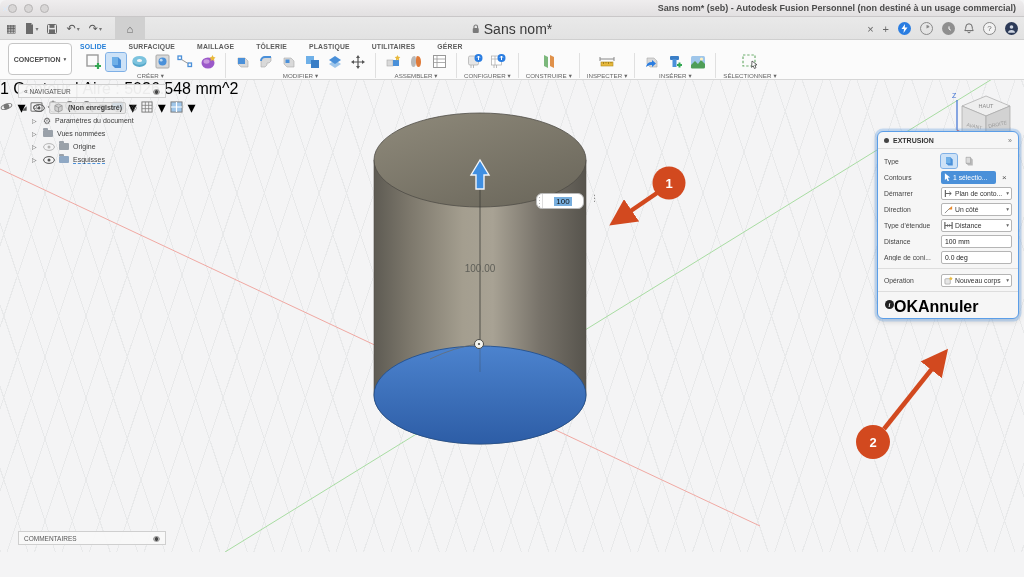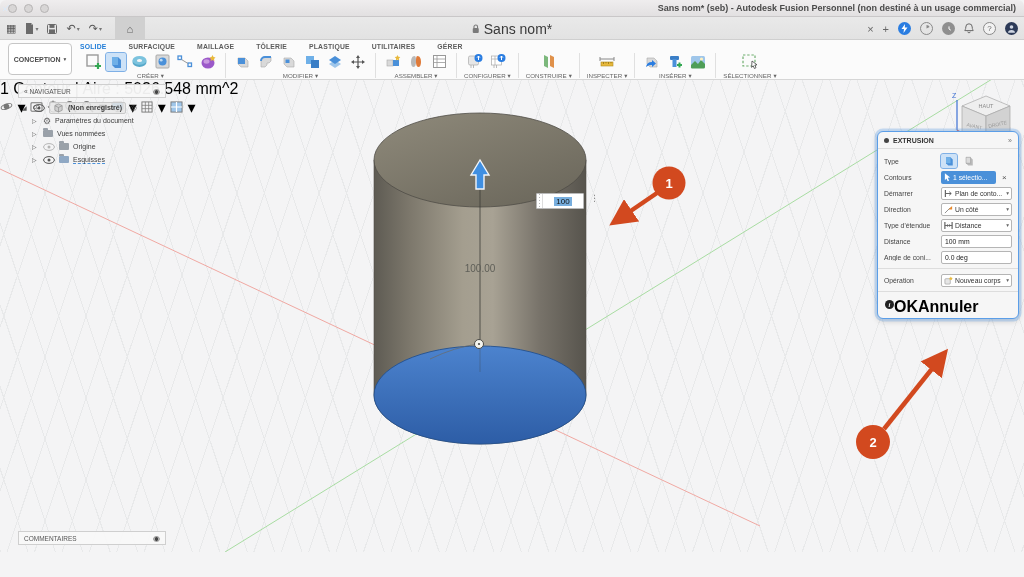--- a/index.html
+++ b/index.html
@@ -68,21 +68,21 @@
   .navrow .exp { font-size:6px; color:#555; width:7px; }
   .navrow.child { margin-left:10px; }
   .rootchip { display:flex; align-items:center; gap:4px; background:rgba(230,230,230,.85);
     border:1px solid #c9c9c9; border-radius:2px; padding:0 3px; height:12px; }
   .esq-label { border-bottom:1px dashed #4a90d9; }
   .folder { width:10px; height:7px; background:#9aa1a9; border-radius:1px; position:relative; }
   .folder:before { content:""; position:absolute; left:0; top:-2px; width:5px; height:2px; background:#9aa1a9; border-radius:1px 1px 0 0; }
 
   
   .dim-box { position:absolute; left:536px; top:113px; width:48px; height:16px; background:#fff;
-    border:1px solid #b9b9b9; border-radius:1px; display:flex; align-items:center; }
+    border:1px solid #b9b9b9; border-radius:6px; display:flex; align-items:center; }
   .dim-grip { width:6px; height:100%; border-right:1px solid #ddd;
     background-image:radial-gradient(#b9b9b9 35%, transparent 36%); background-size:3px 3px; background-position:1px 2px; }
   .dim-val { flex:1; text-align:center; font-size:8px; color:#111; }
   .dim-val span { background:#77aede; padding:0 2px; }
   .dim-kebab { position:absolute; left:590px; top:113px; font-size:9px; color:#888; letter-spacing:0; }
 
   
   .dialog { position:absolute; left:877px; top:51px; width:142px; background:#f6f6f6;
     border:1.5px solid #5b9ee8; border-radius:6px; box-shadow:0 0 0 2.5px rgba(110,170,235,.35), 0 2px 6px rgba(0,0,0,.18); z-index:20; }
   .dlg-hdr { height:17px; display:flex; align-items:center; justify-content:space-between;

